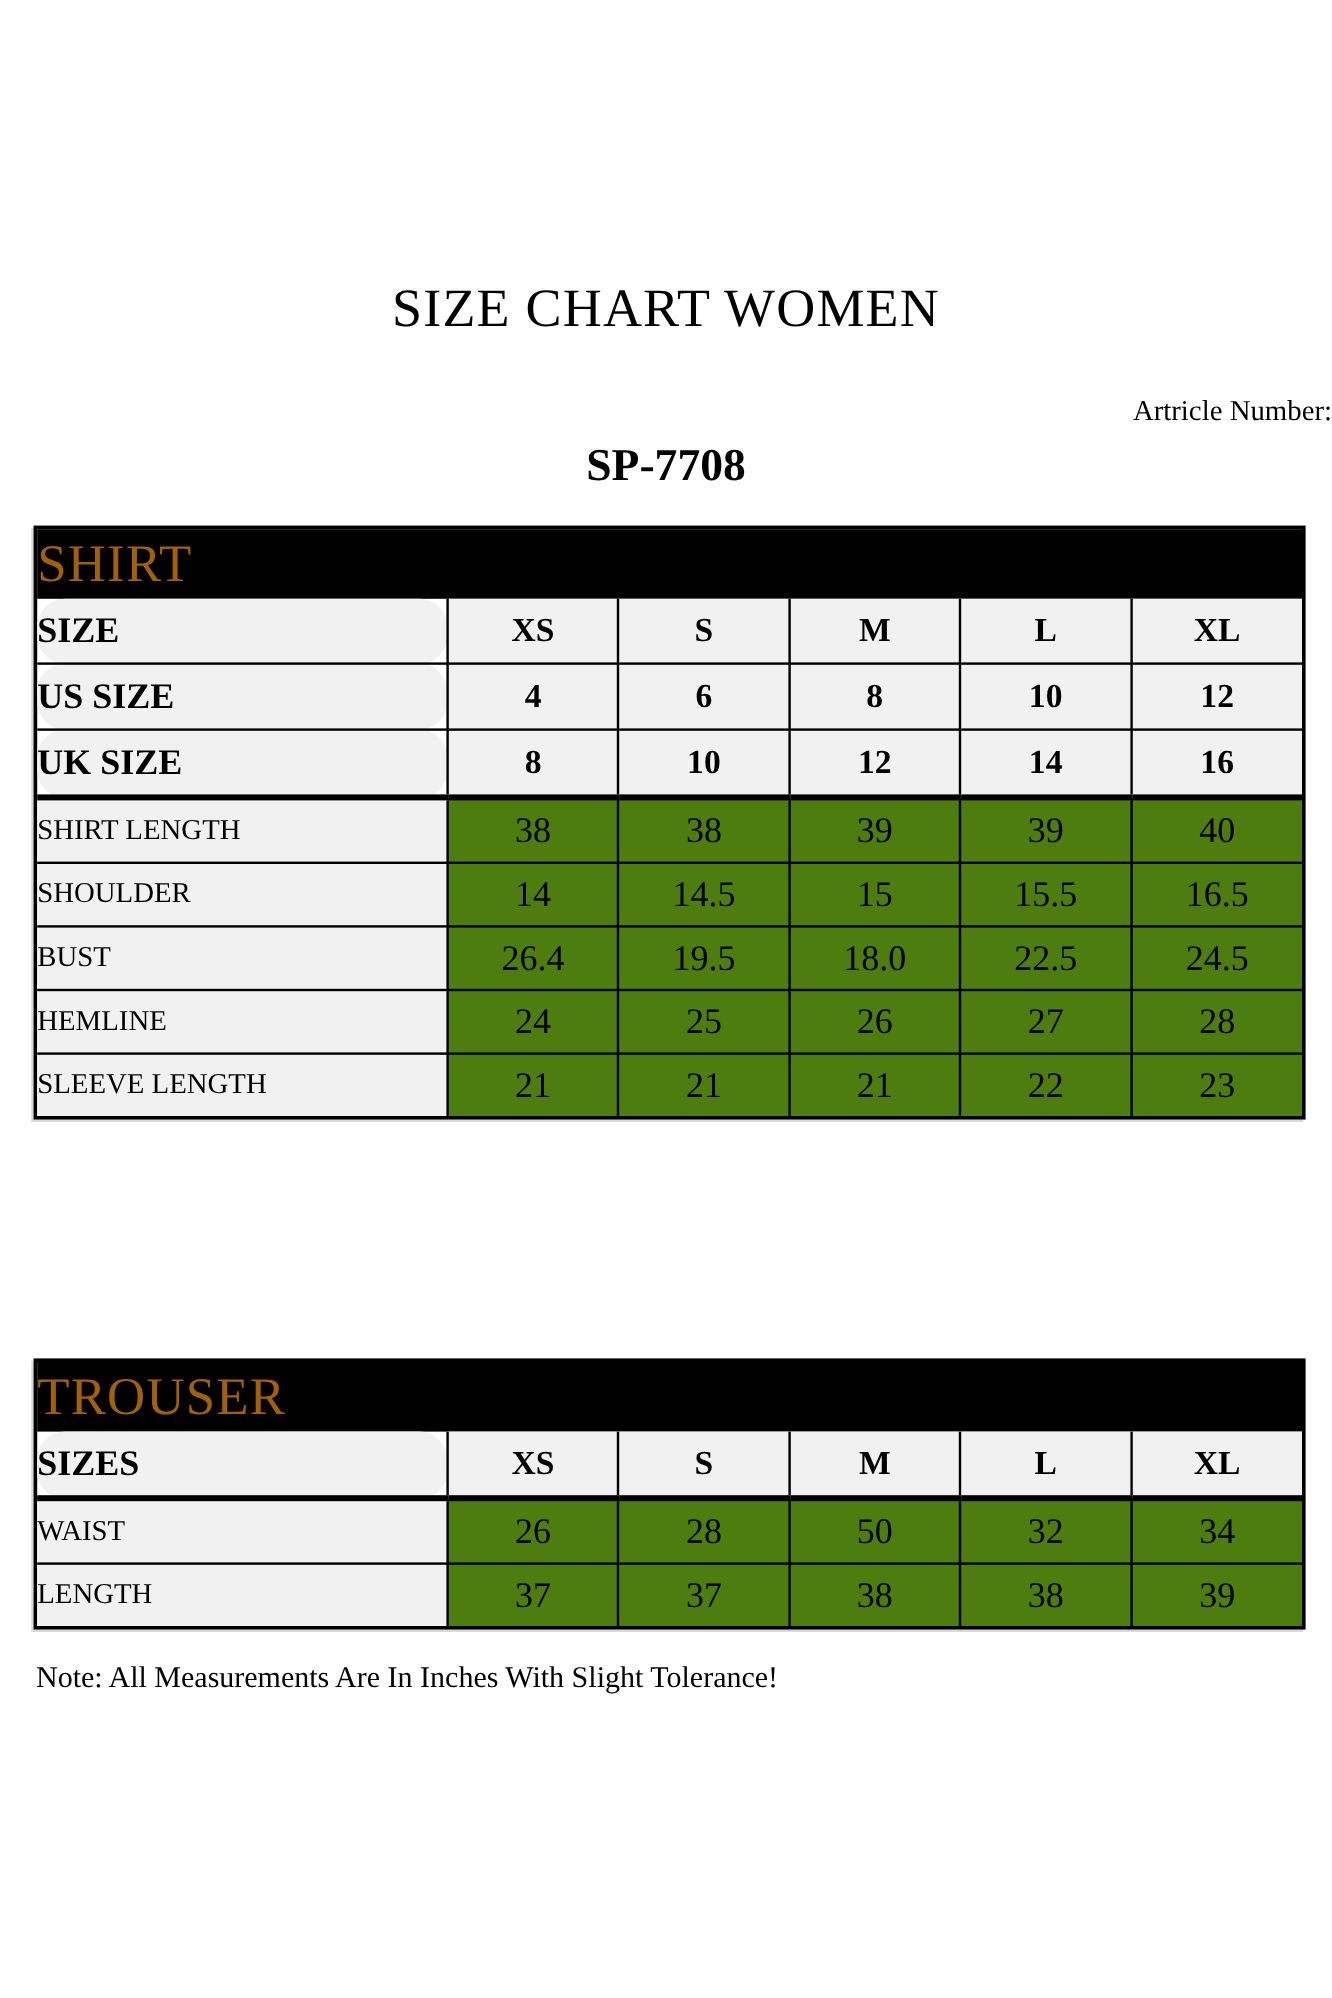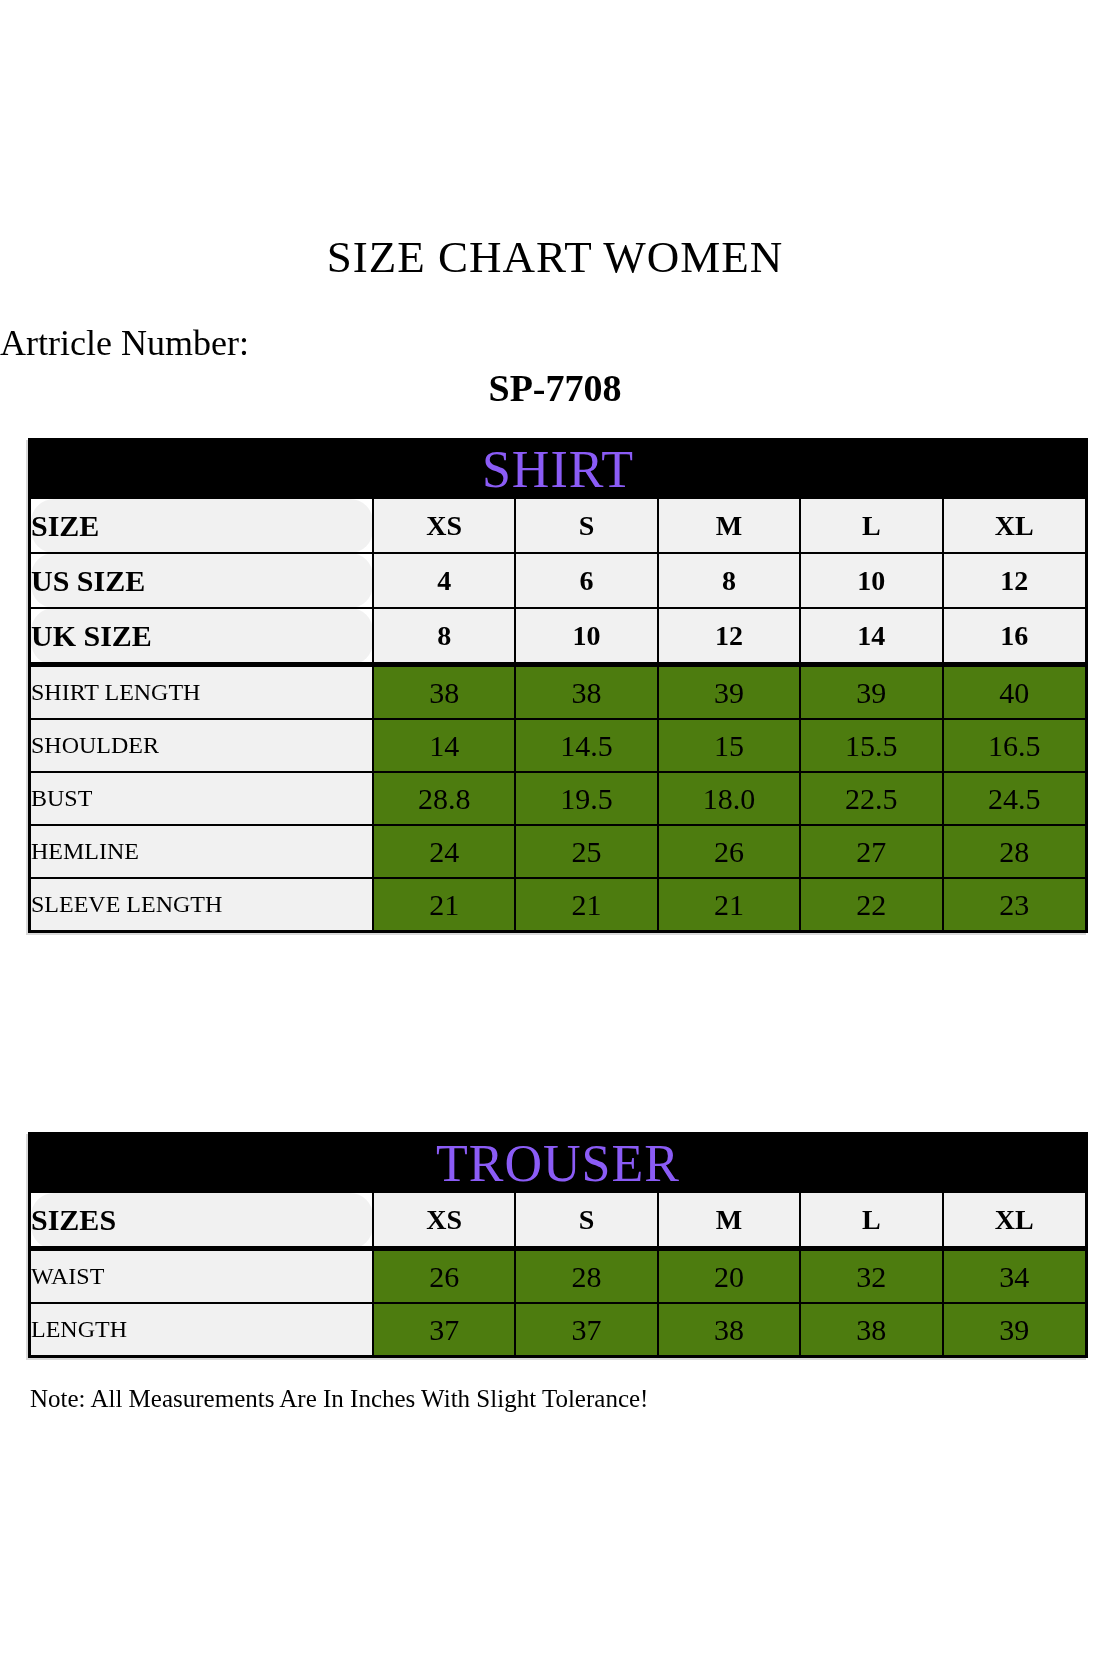--- a/index.html
+++ b/index.html
@@ -18,22 +18,22 @@
 
   .title {
     margin: 228px 0 0 0;
     text-align: center;
     font-size: 45px;
     line-height: 58px;
     letter-spacing: 1px;
   }
   .article-label {
     margin-top: 40px;
-    text-align: left;
-    font-size: 36px;
+    text-align: right;
+    font-size: 24px;
     line-height: 34px;
   }
   .article-number {
     margin-top: 5px;
     text-align: center;
     font-size: 38px;
     line-height: 46px;
     font-weight: bold;
   }
 
@@ -42,23 +42,23 @@
     margin-left: 28px;
     border: 3px solid #000000;
     box-shadow: -2px 2px 0 0 #d9d9d9;
   }
   .chart-table.shirt   { margin-top: 27px; }
   .chart-table.trouser { margin-top: 199px; }
 
   .table-banner {
     height: 58px;
     background: #000000;
-    color: #8b5cf6;
-    text-align: center;
-    font-size: 52px;
+    color: #a16207;
+    text-align: left;
+    font-size: 44px;
     line-height: 58px;
     letter-spacing: 1px;
   }
 
   table.size-table {
     width: 100%;
     border-collapse: collapse;
     table-layout: fixed;
   }
   table.size-table col.label-col { width: 342px; }
@@ -149,21 +149,21 @@
           <tr class="measure-row">
             <td class="label-cell">SHOULDER</td>
             <td class="value-cell">14</td>
             <td class="value-cell">14.5</td>
             <td class="value-cell">15</td>
             <td class="value-cell">15.5</td>
             <td class="value-cell">16.5</td>
           </tr>
           <tr class="measure-row">
             <td class="label-cell">BUST</td>
-            <td class="value-cell">28.8</td>
+            <td class="value-cell">26.4</td>
             <td class="value-cell">19.5</td>
             <td class="value-cell">18.0</td>
             <td class="value-cell">22.5</td>
             <td class="value-cell">24.5</td>
           </tr>
           <tr class="measure-row">
             <td class="label-cell">HEMLINE</td>
             <td class="value-cell">24</td>
             <td class="value-cell">25</td>
             <td class="value-cell">26</td>
@@ -199,21 +199,21 @@
             <td class="value-cell">XS</td>
             <td class="value-cell">S</td>
             <td class="value-cell">M</td>
             <td class="value-cell">L</td>
             <td class="value-cell">XL</td>
           </tr>
           <tr class="measure-row">
             <td class="label-cell">WAIST</td>
             <td class="value-cell">26</td>
             <td class="value-cell">28</td>
-            <td class="value-cell">20</td>
+            <td class="value-cell">50</td>
             <td class="value-cell">32</td>
             <td class="value-cell">34</td>
           </tr>
           <tr class="measure-row">
             <td class="label-cell">LENGTH</td>
             <td class="value-cell">37</td>
             <td class="value-cell">37</td>
             <td class="value-cell">38</td>
             <td class="value-cell">38</td>
             <td class="value-cell">39</td>

